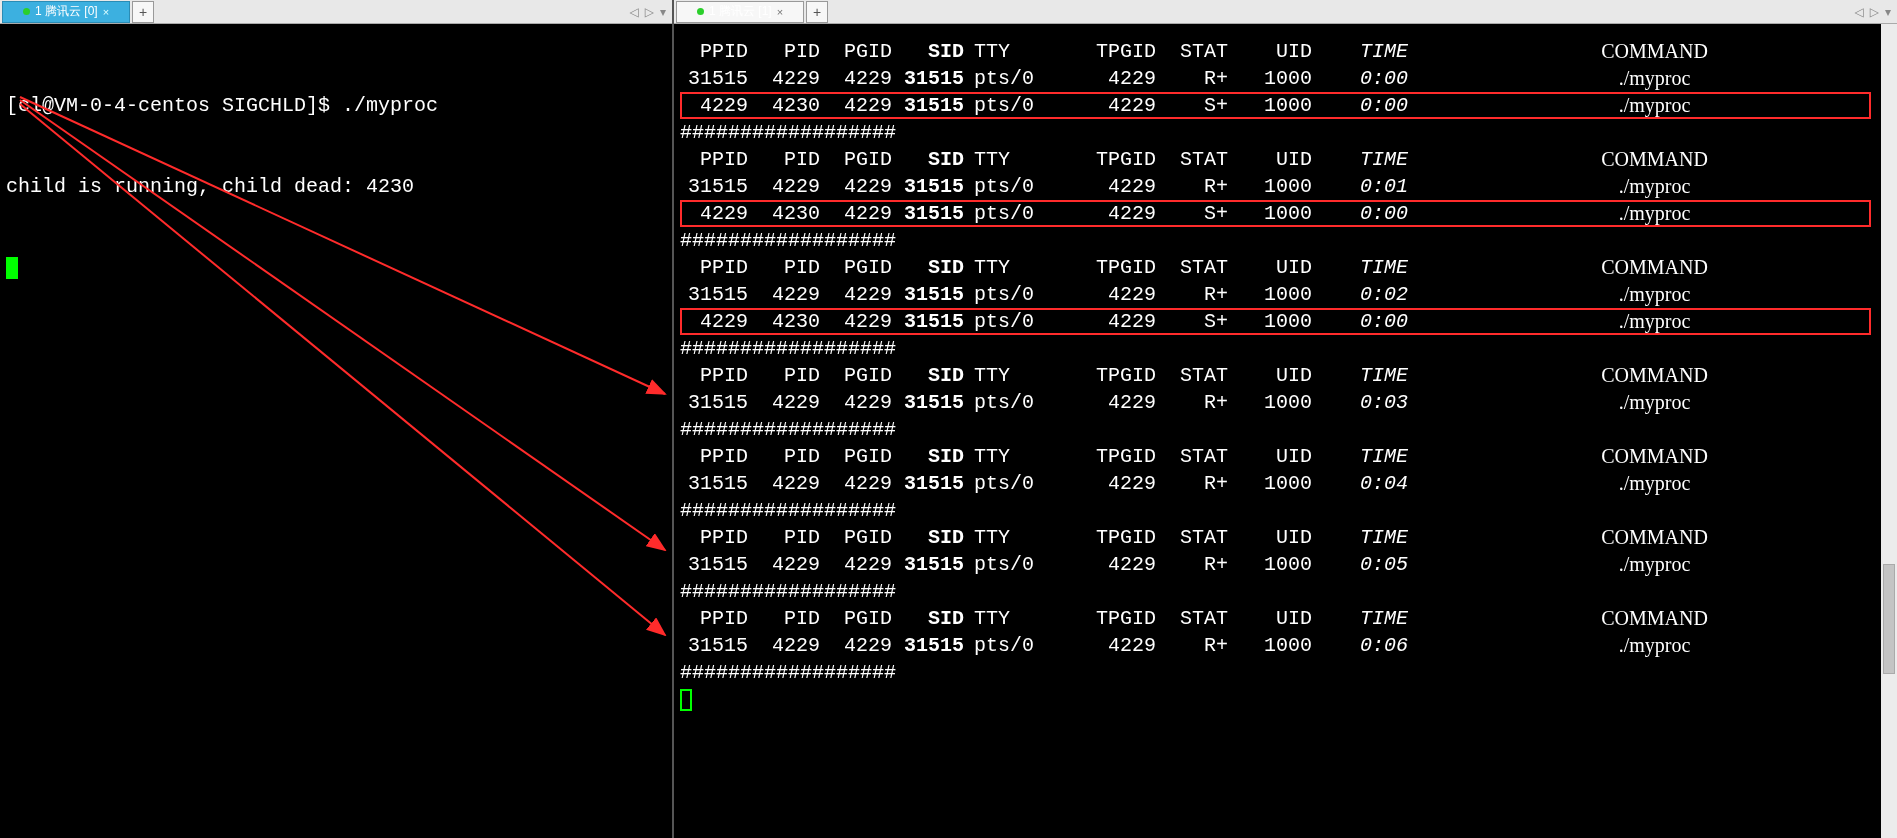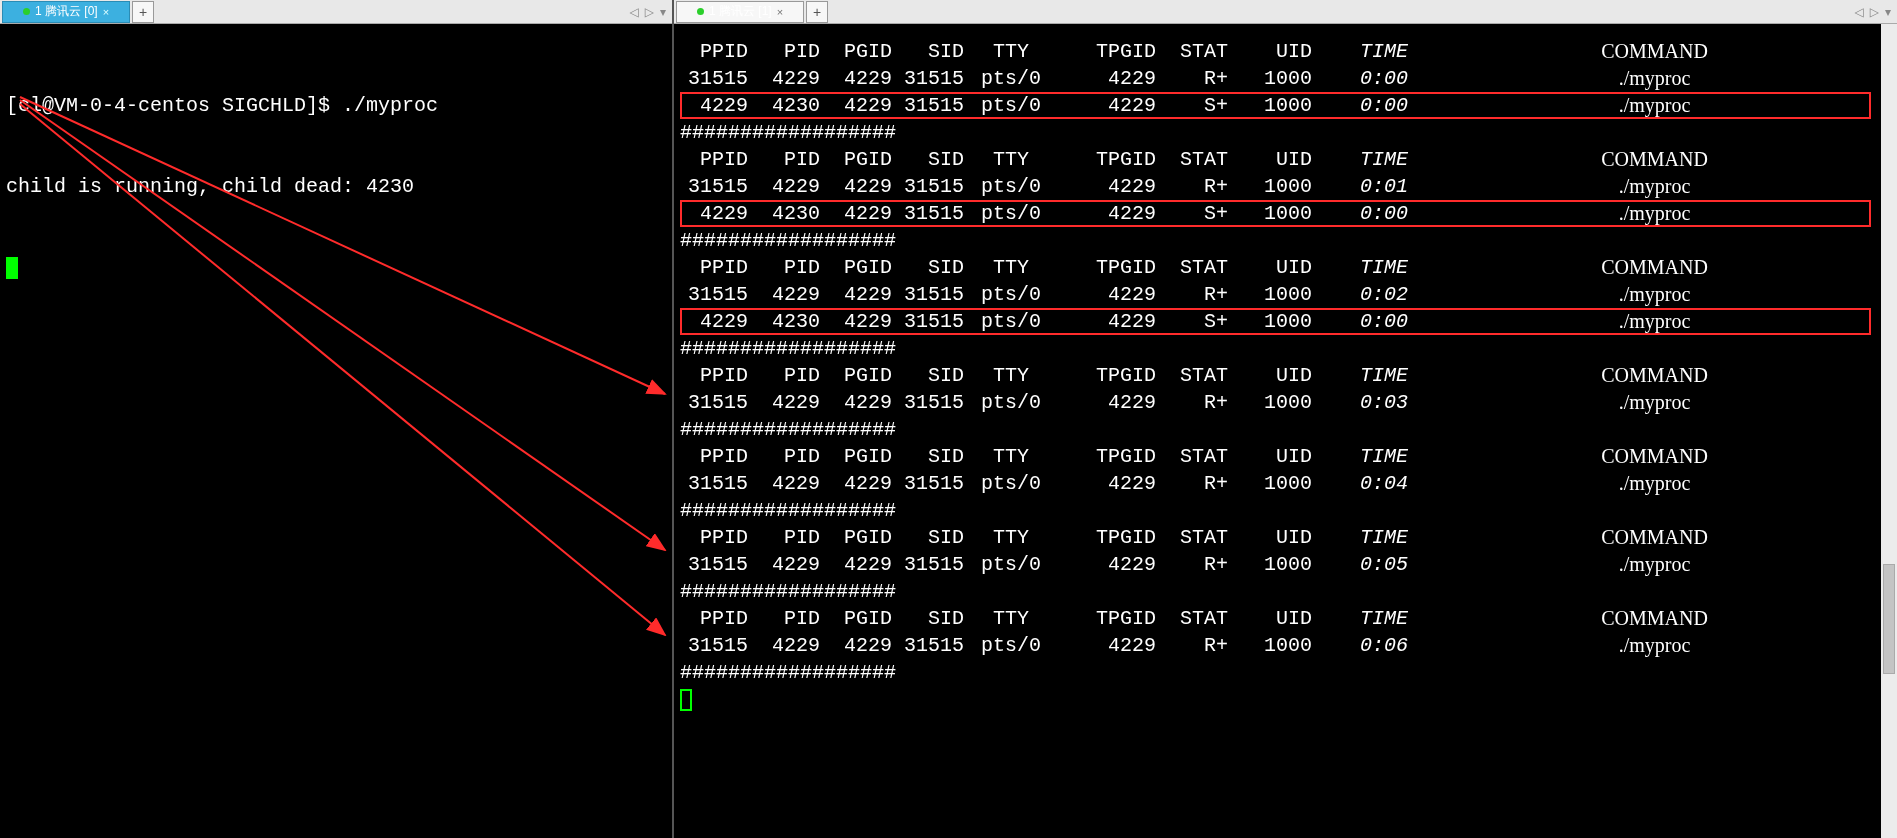--- a/index.html
+++ b/index.html
@@ -89,22 +89,22 @@
     width: 12px;
     height: 22px;
   }
   .header-row, .data-row {
     display: flex;
   }
   .col { text-align: right; }
   .c-ppid { width: 68px; }
   .c-pid { width: 72px; }
   .c-pgid { width: 72px; text-align: right; }
-  .c-sid { width: 72px; }
-  .c-tty { width: 84px; text-align:center; padding-left:10px;}
+  .c-sid { width: 72px; font-weight: bold; }
+  .c-tty { width: 84px; text-align:left; padding-left:10px;}
   .c-tpgid { width: 108px; }
   .c-stat { width: 72px; text-align:right; padding-left:10px;}
   .c-uid { width: 84px; }
   .c-time { width: 96px; font-style: italic; }
   .c-cmd { flex:1; text-align:center; padding-left:10px;font-family:Liberation Serif, serif;}
   .sep { color:#fff; }
   .redbox {
     position: absolute;
     border: 2px solid #ff2b2b;
     pointer-events: none;

